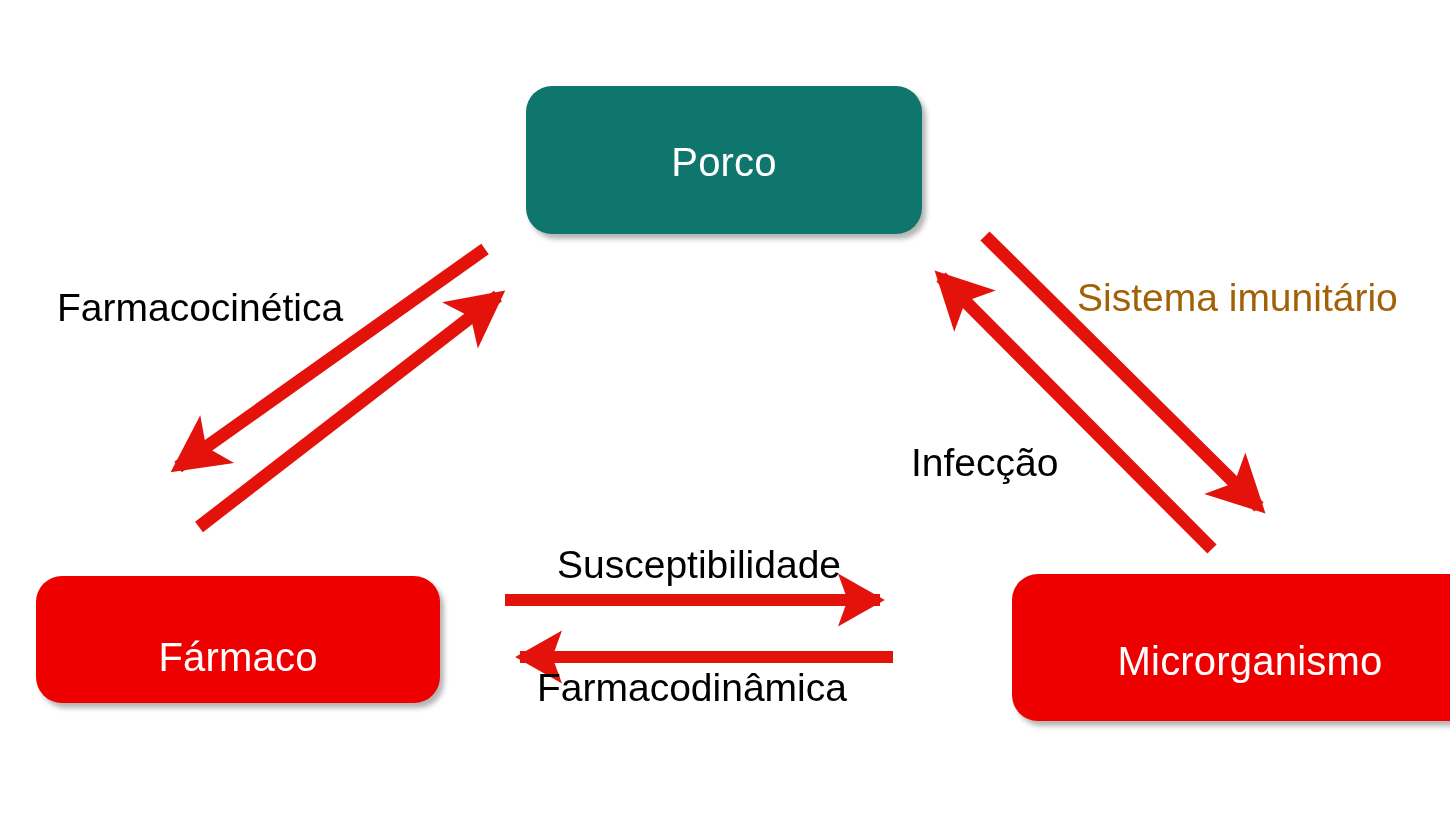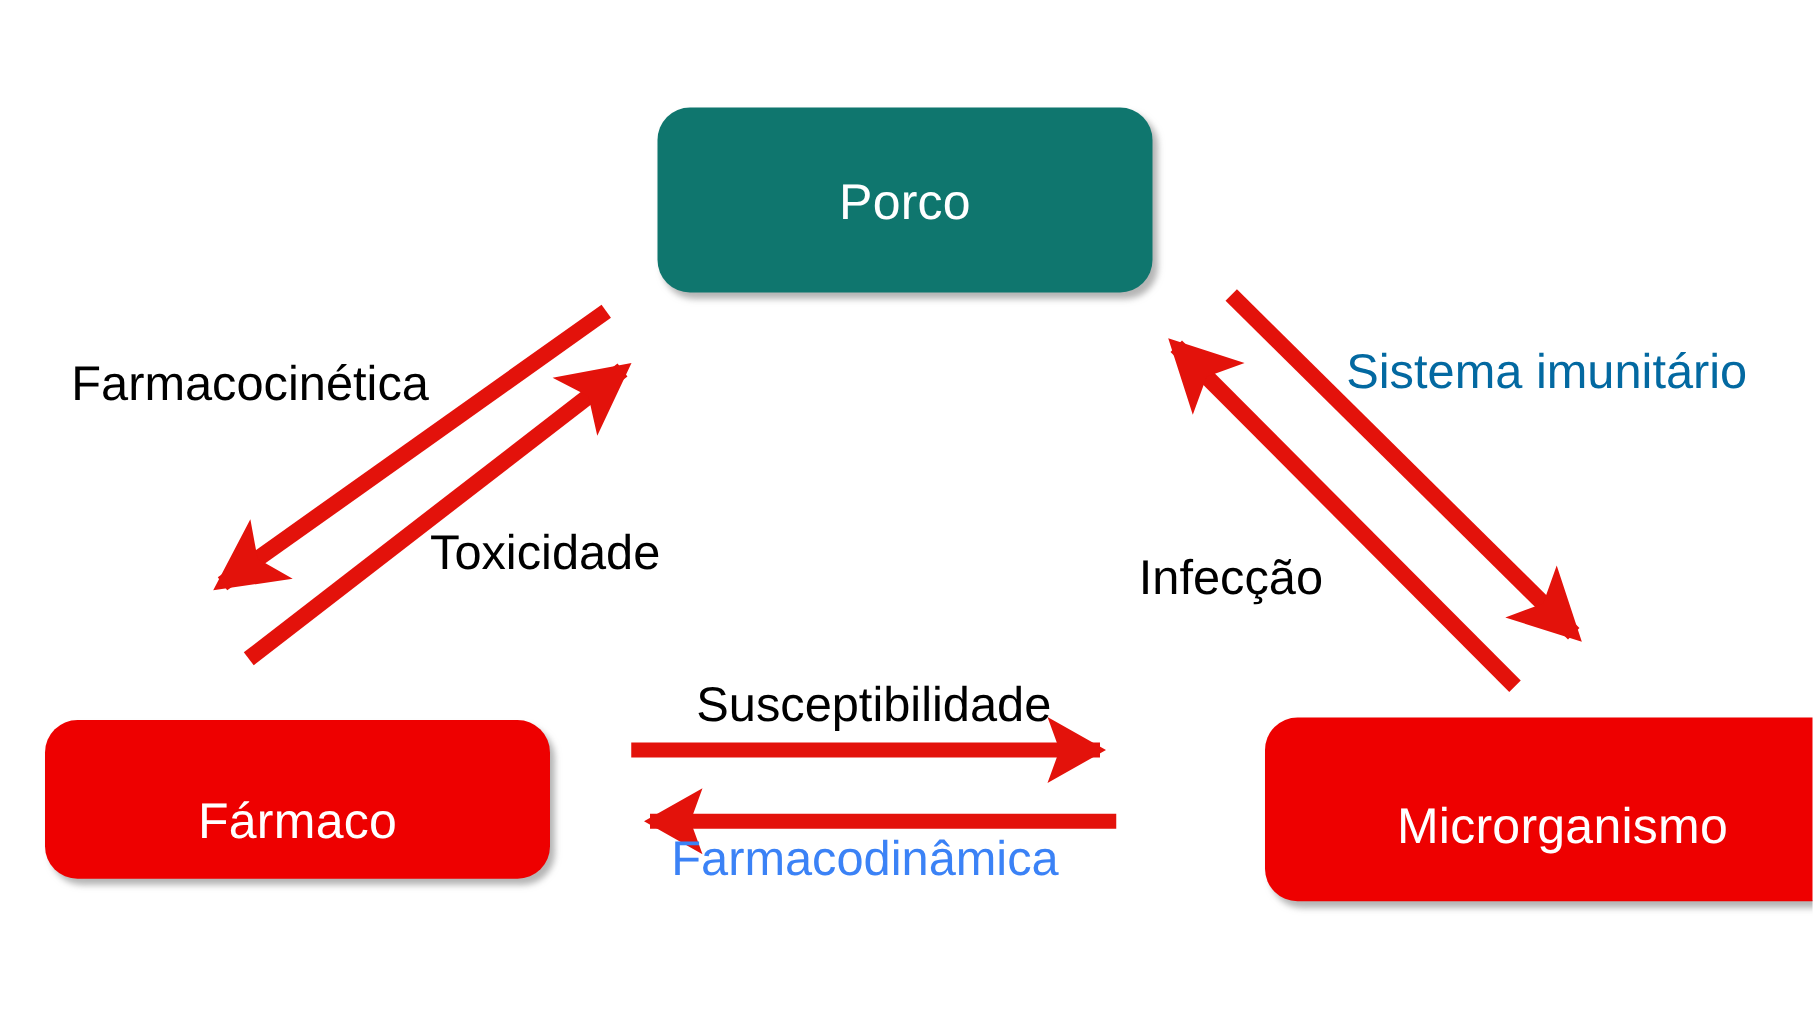--- a/index.html
+++ b/index.html
@@ -113,23 +113,22 @@
   <div class="node-box" id="node-farmaco" style="background: rgb(238, 0, 0); color: rgb(255, 255, 255);">
     <span class="node-label">Fármaco</span>
   </div>
 
   <div class="node-box" id="node-microrganismo" style="background: rgb(238, 0, 0); color: rgb(255, 255, 255);">
     <span class="node-label">Microrganismo</span>
   </div>
 
   <div class="edge-label" id="label-farmacocinetica" style="color: rgb(0, 0, 0);">Farmacocinética</div>
 
-  <div class="edge-label" id="label-toxicidade" style="color: rgb(0, 0, 0);">Toxicidade</div>
 
-  <div class="edge-label" id="label-sistema" style="color: #0369a1;">Sistema imunitário</div>
+  <div class="edge-label" id="label-sistema" style="color: #a16207;">Sistema imunitário</div>
 
   <div class="edge-label" id="label-infeccao" style="color: rgb(0, 0, 0);">Infecção</div>
 
   <div class="edge-label" id="label-susceptibilidade" style="color: rgb(0, 0, 0); margin-top: 11px;">Susceptibilidade</div>
 
-  <div class="edge-label" id="label-farmacodinamica" style="color: #3b82f6;">Farmacodinâmica</div>
+  <div class="edge-label" id="label-farmacodinamica" style="color: #000000;">Farmacodinâmica</div>
 
 </div>
 
 </body></html>

